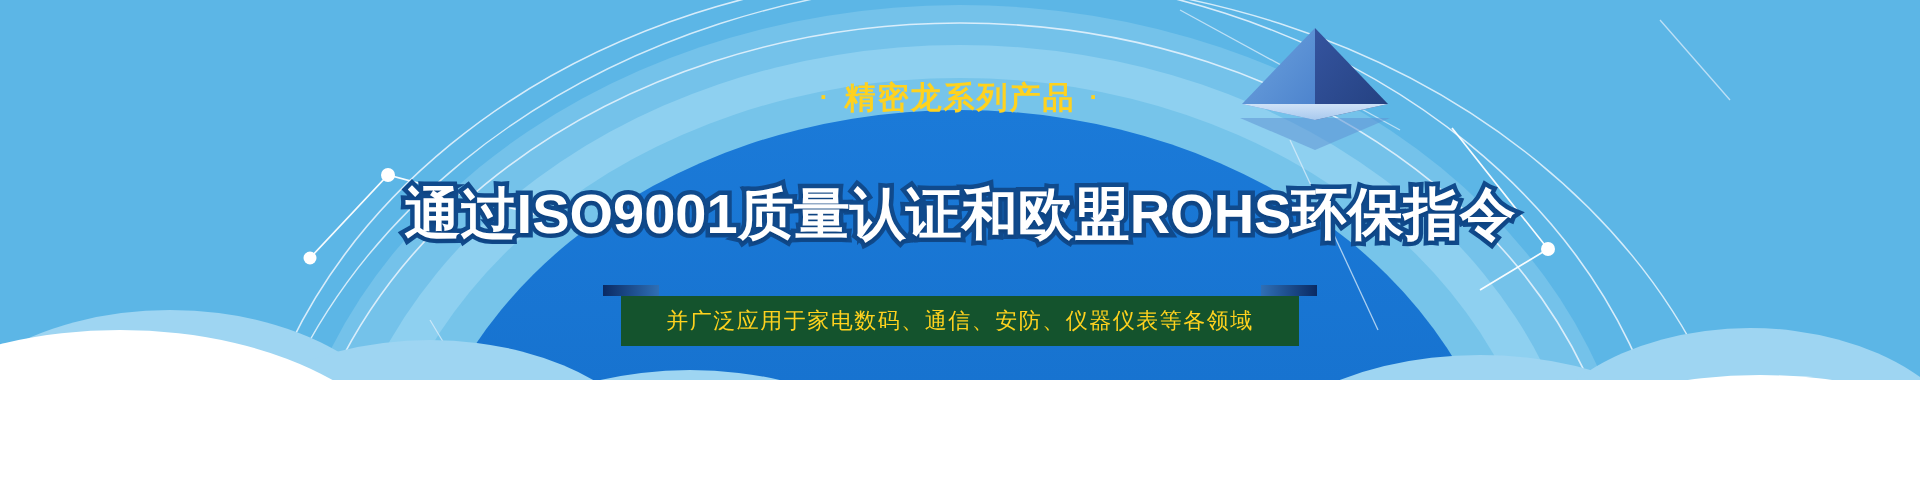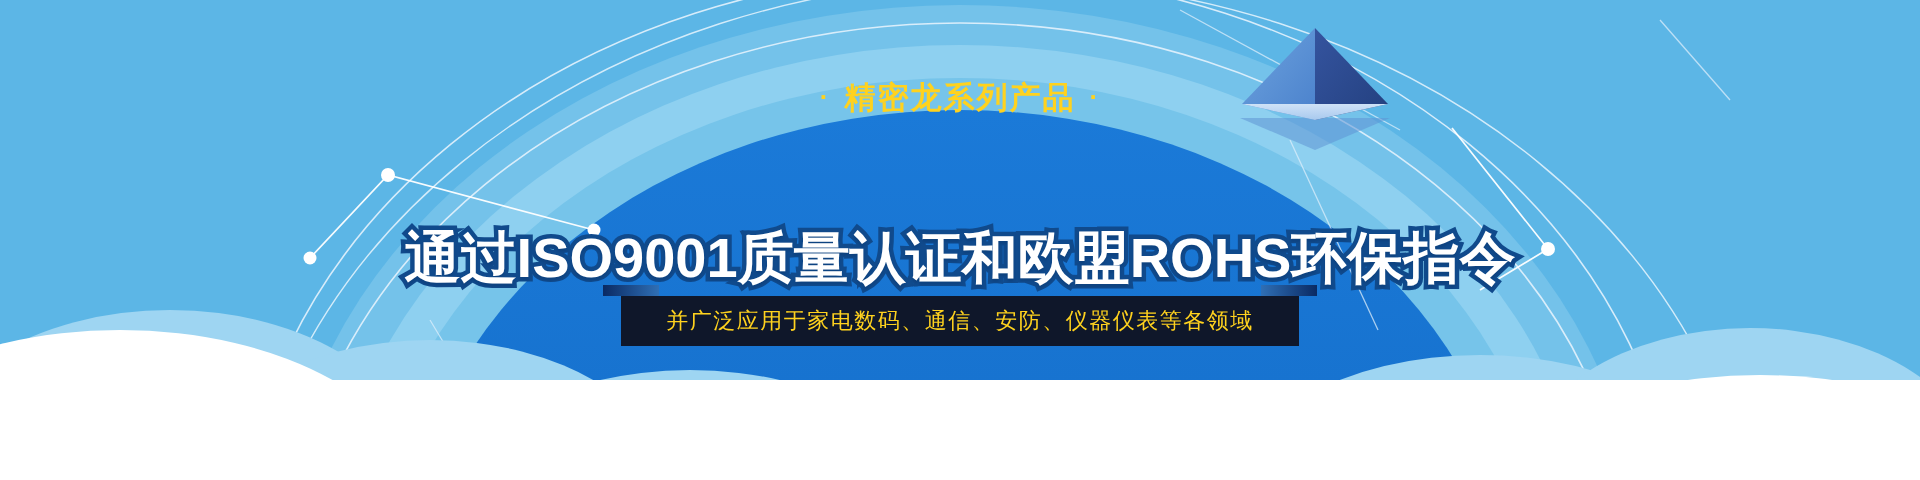--- a/index.html
+++ b/index.html
@@ -60,37 +60,36 @@
     text-align: center;
     font-size: 56px;
     font-weight: bold;
     letter-spacing: 0px;
     line-height: 64px;
     color: #ffffff;
     white-space: nowrap;
     -webkit-text-stroke: 9px #104a8c;
     paint-order: stroke fill;
     text-shadow: 0 3px 2px rgba(10,50,100,0.28);
-    margin-top: 44px;
   }
   .ribbon {
     position: absolute;
     left: 50%;
     transform: translateX(-50%);
     top: 296px;
     width: 678px;
     height: 50px;
   }
   .ribbon-body {
     position: absolute;
     left: 0;
     top: 0;
     width: 678px;
     height: 50px;
-    background: #0f172a;
+    background: #14532d;
     display: flex;
     align-items: center;
     justify-content: center;
   }
   .ribbon-text {
     color: #ffd21e;
     font-size: 22px;
     letter-spacing: 1.5px;
     white-space: nowrap;
     line-height: 50px;

